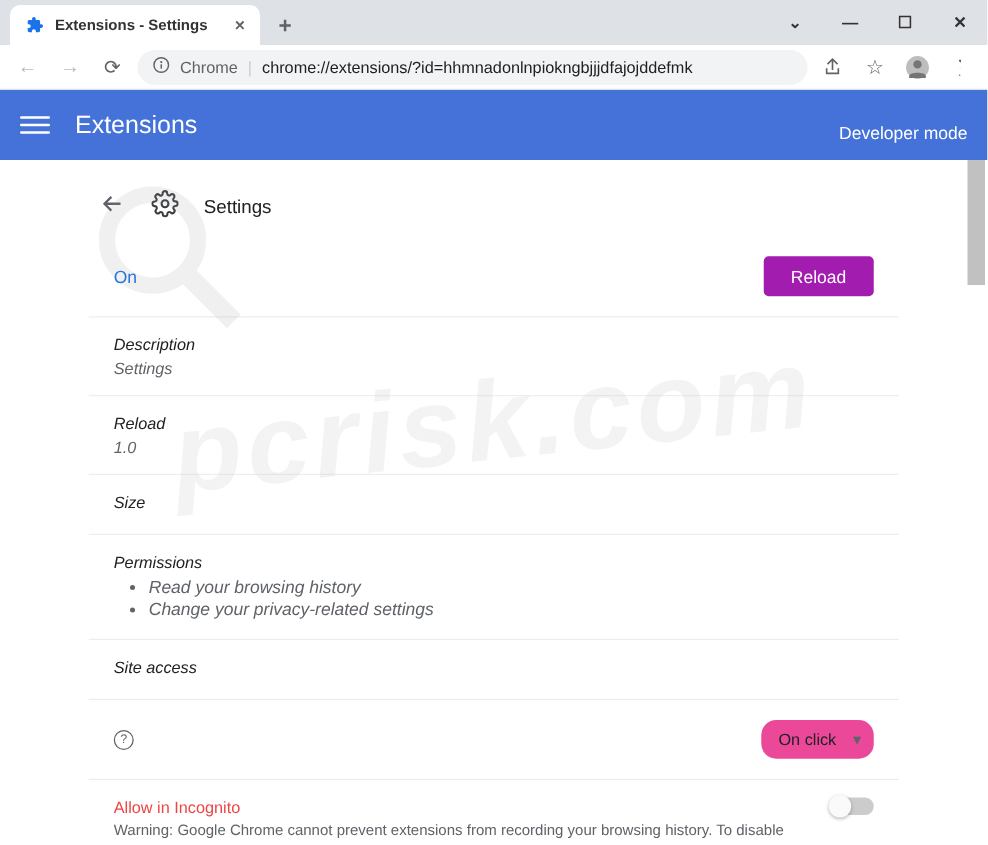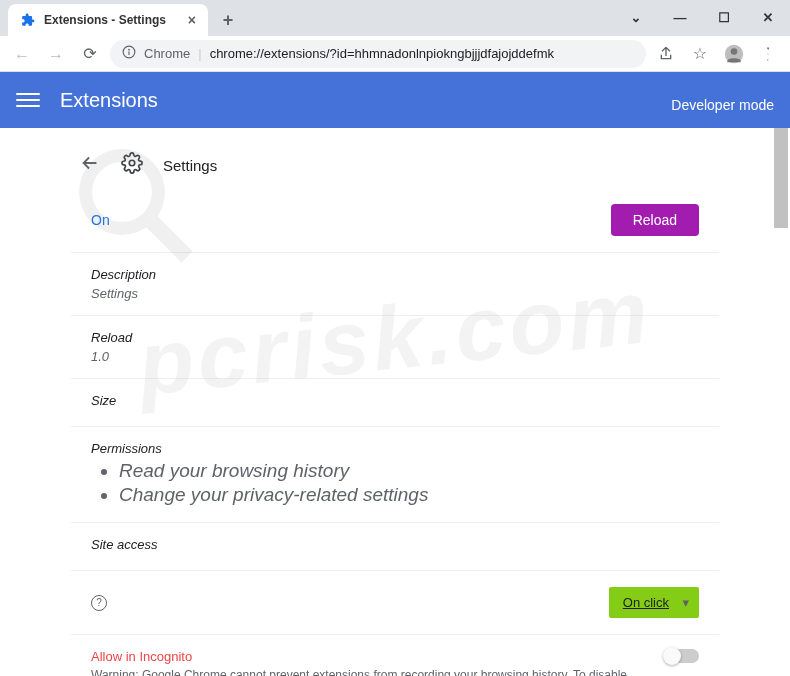--- a/index.html
+++ b/index.html
@@ -46,27 +46,27 @@
 .gear { color: #5f6368; }
 .card-title { font-size: 15px; color: #202124; }
 
 .section { padding: 14px 20px; border-bottom: 1px solid #eee; font-size: 13px; font-style: italic; }
 .on-row { display: flex; align-items: center; justify-content: space-between; padding: 8px 20px 16px; border-bottom: 1px solid #eee; }
 .on-label { color: #1a73e8; font-size: 14px; }
 .reload-btn { background: #a21caf; color: #fff; border: none; padding: 8px 22px; border-radius: 4px; font-size: 14px; cursor: pointer; }
 
 .label { color: #202124; font-size: 13px; margin-bottom: 4px; }
 .value { color: #5f6368; font-size: 13px; }
-.perm-list { list-style: disc; padding-left: 28px; color: #5f6368; font-size: 19px; margin-top: 4px; }
+.perm-list { list-style: disc; padding-left: 28px; color: #5f6368; font-size: 14px; margin-top: 4px; }
 .perm-list li { margin: 2px 0; }
 
 .site-access-row { display: flex; align-items: center; justify-content: space-between; padding: 16px 20px; border-bottom: 1px solid #eee; }
 .sa-text { font-size: 13px; color: #202124; display: flex; align-items: center; gap: 6px; }
 .help-icon { width: 16px; height: 16px; border: 1.5px solid #5f6368; border-radius: 50%; display: inline-flex; align-items: center; justify-content: center; font-size: 10px; color: #5f6368; }
-.dropdown { background: #84cc16; padding: 8px 30px 8px 14px; font-size: 13px; color: #202124; position: relative; cursor: pointer; border-radius: 2px; text-decoration: underline; }
+.dropdown { background: #ec4899; padding: 8px 30px 8px 14px; font-size: 13px; color: #202124; position: relative; cursor: pointer; border-radius: 12px; }
 .dropdown::after { content: '▾'; position: absolute; right: 10px; color: #5f6368; }
 
 .incog-row { display: flex; justify-content: space-between; padding: 14px 20px; border-bottom: 1px solid #eee; gap: 20px; }
 .incog-text { flex: 1; }
 .incog-title { font-size: 13px; color: #ef4444; margin-bottom: 2px; }
 .incog-warn { font-size: 12px; color: #5f6368; line-height: 1.5; }
 
 
 .watermark { position: absolute; top: 50%; left: 50%; transform: translate(-50%, -50%) rotate(-6deg); font-size: 90px; font-weight: 700; color: rgba(200,200,200,0.22); letter-spacing: 4px; pointer-events: none; z-index: 100; font-style: italic; white-space: nowrap; }
 .magnify { position: absolute; top: 140px; left: 70px; width: 130px; height: 130px; opacity: 0.12; pointer-events: none; z-index: 99; }

